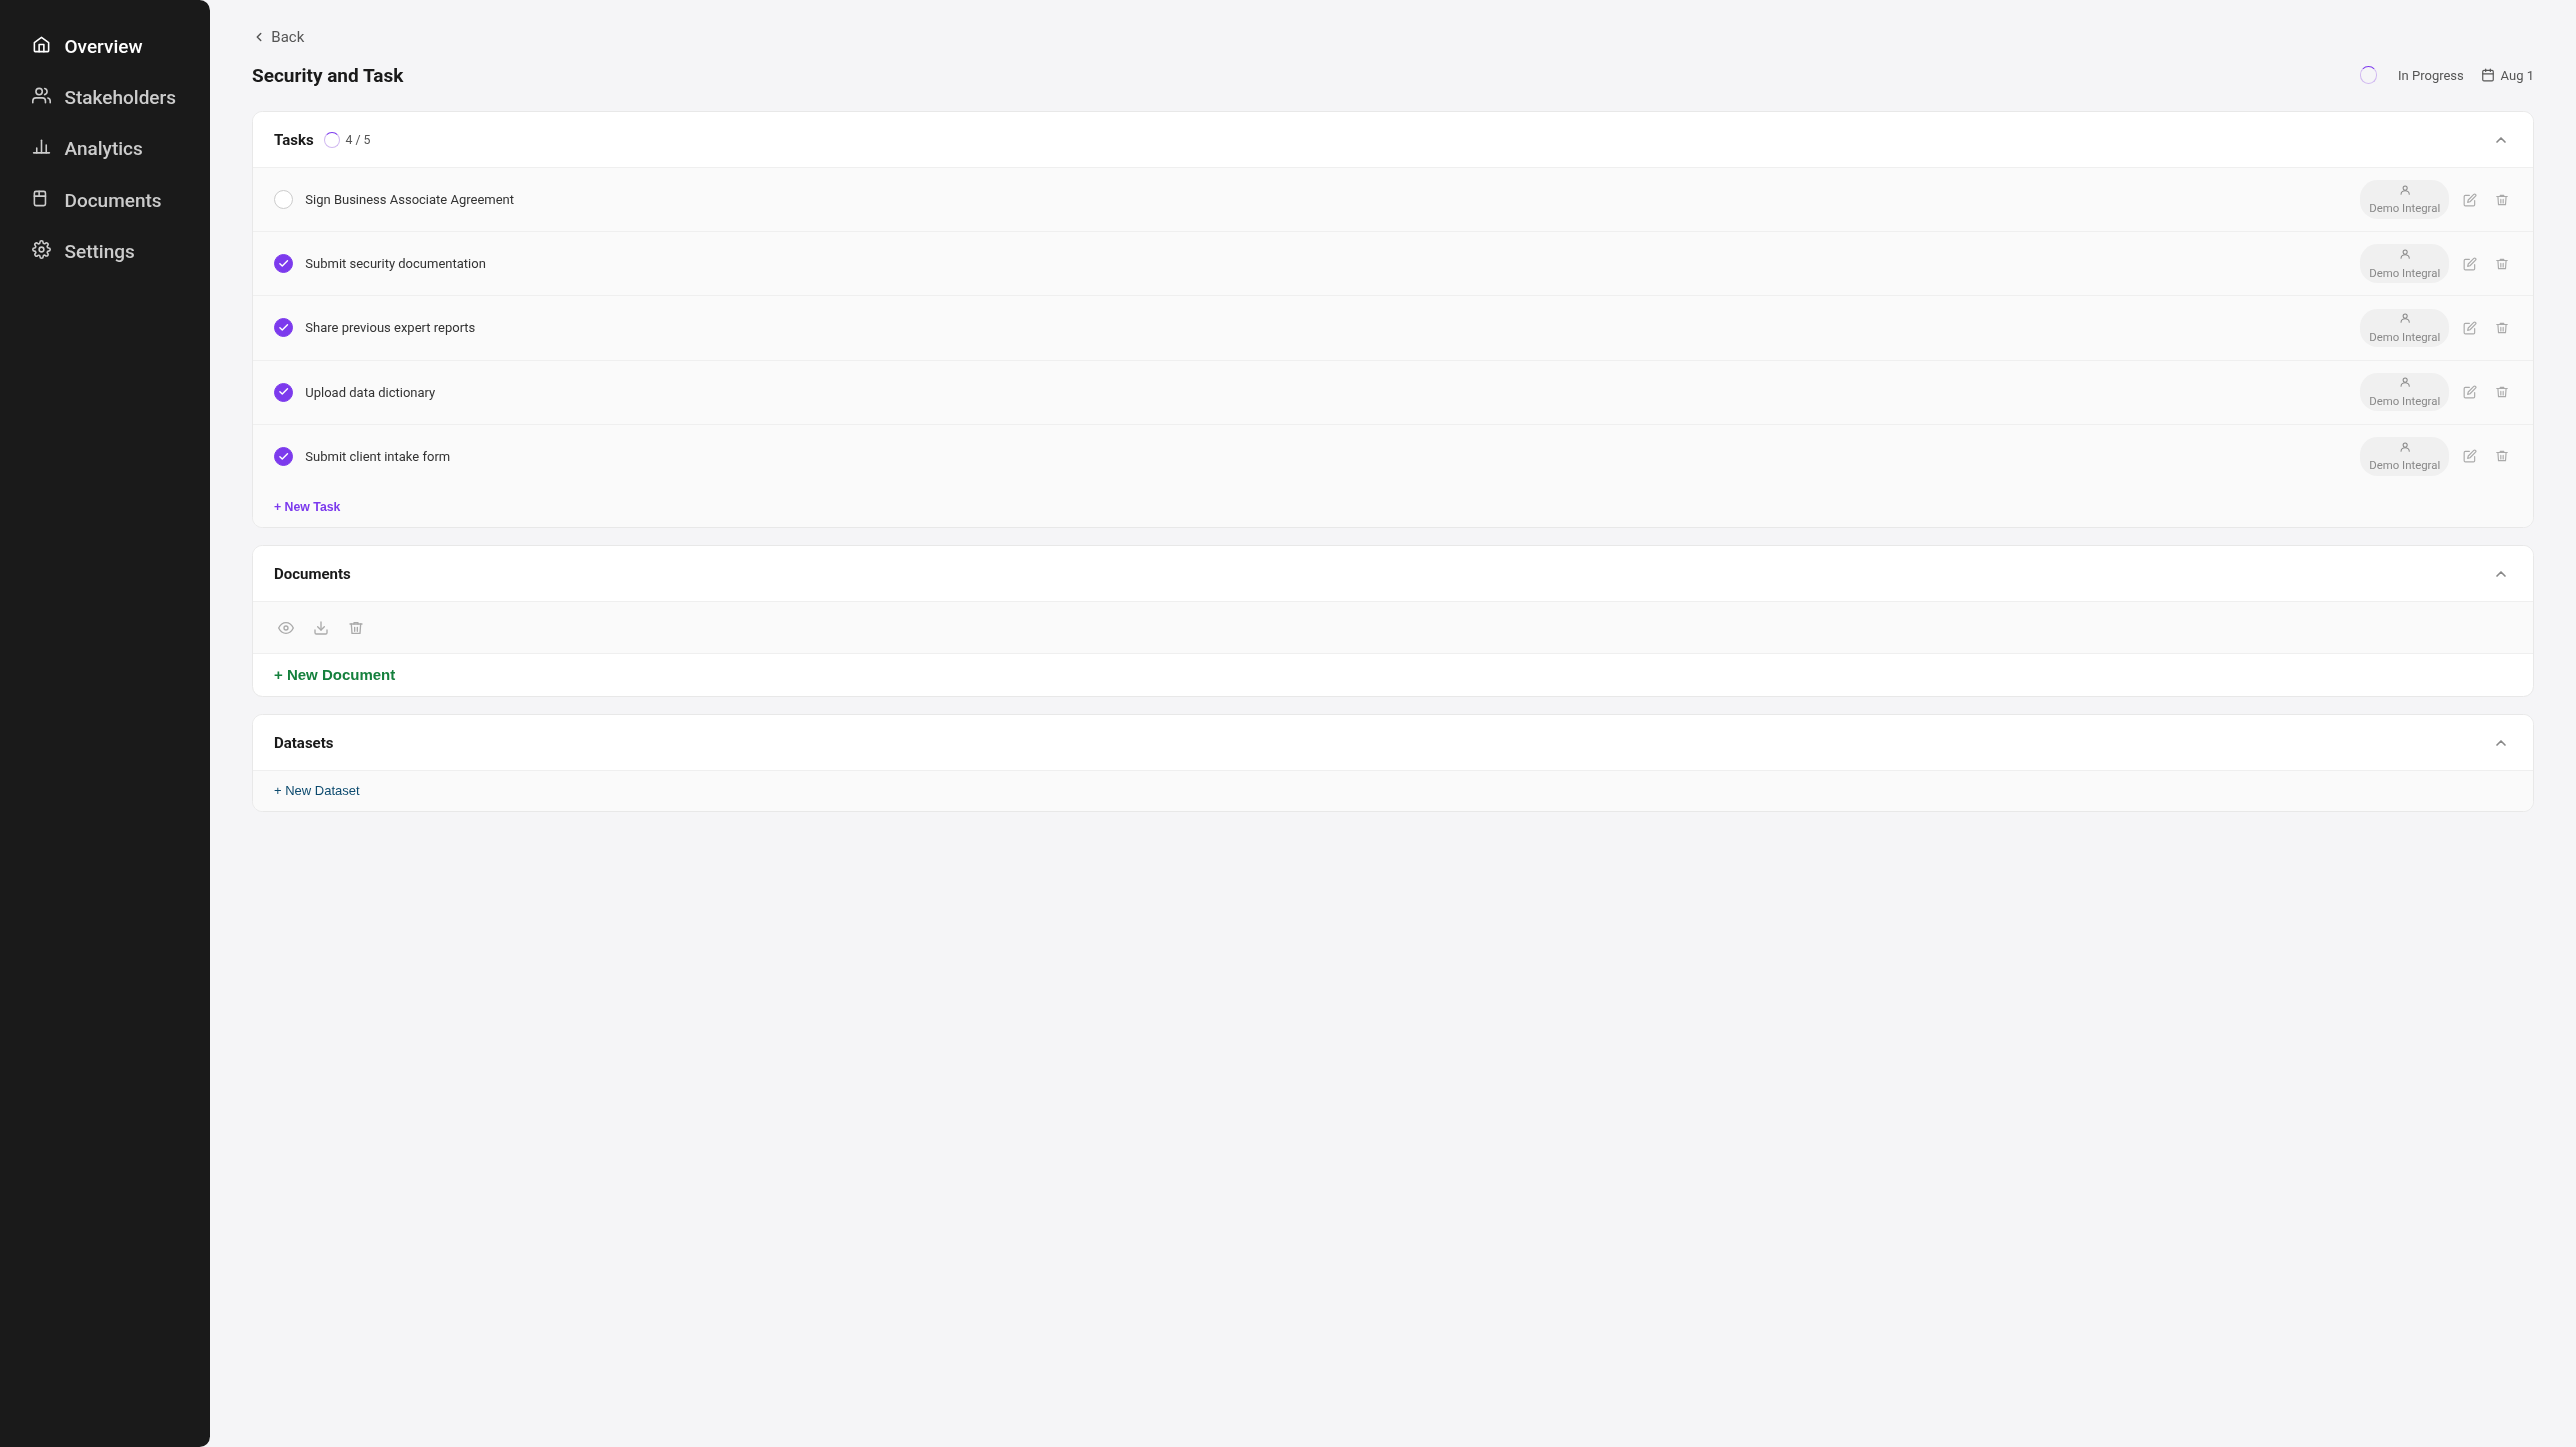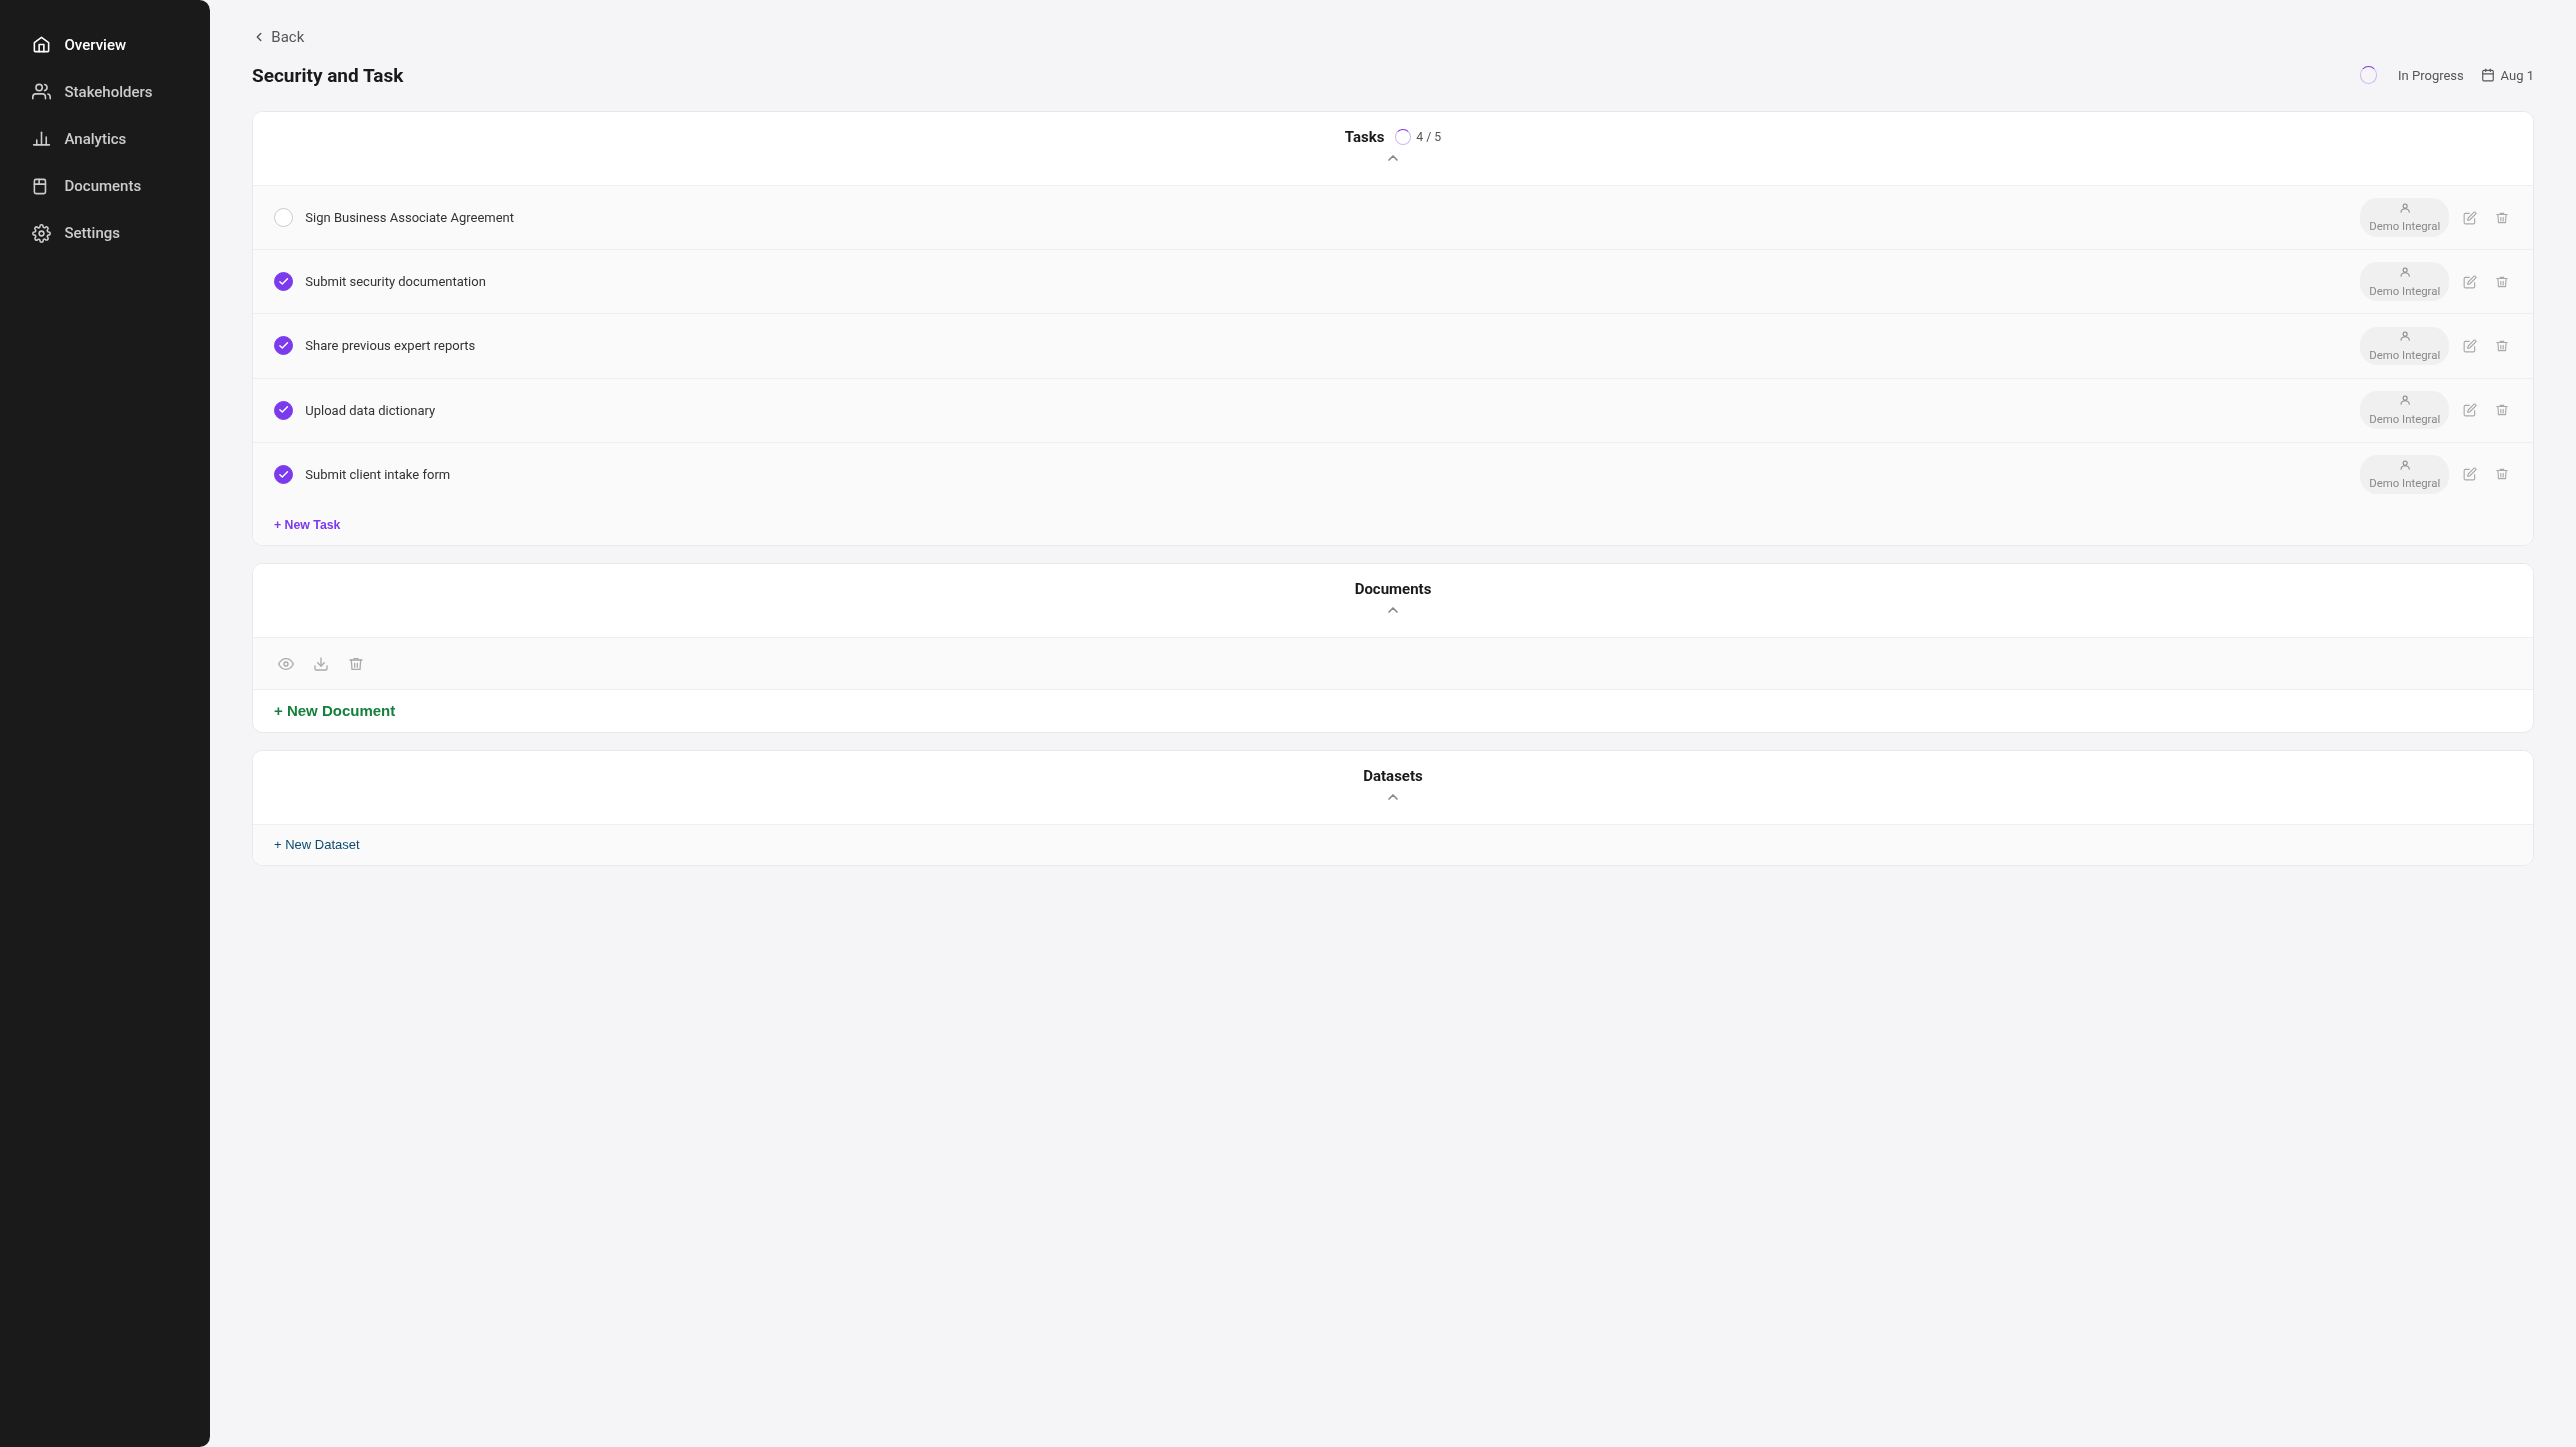--- a/index.html
+++ b/index.html
@@ -17,26 +17,25 @@
       background: #1a1a1a;
       color: #fff;
       display: flex;
       flex-direction: column;
       padding: 21px 0;
       flex-shrink: 0;
       border-radius: 0 10.5px 10.5px 0;
     }
     .sidebar-item {
       display: flex;
-      align-items: center;
       gap: 14px;
       padding: 12.3px 24.5px;
       cursor: pointer;
       color: #ccc;
-      font-size: 15px;
+      font-size: 19px;
       font-weight: 500;
       border-radius: 7px;
       margin: 1.8px 7px;
       transition: background 0.15s;
     }
     .sidebar-item.active { color: #fff; }
     .sidebar-icon {
       width: 19px;
       height: 19px;
       display: flex;
@@ -109,21 +108,20 @@
       margin-bottom: 17.5px;
       overflow: hidden;
       border: 0.9px solid #e8e8e8;
     }
     .card-header {
       display: flex;
       align-items: center;
       justify-content: space-between;
       padding: 16px 21px;
       background: #fff;
-      flex-direction: column;
     }
     .card-title {
       font-size: 15px;
       font-weight: 700;
       color: #1a1a1a;
       display: flex;
       align-items: center;
       gap: 10.5px;
     }
     .task-count {

